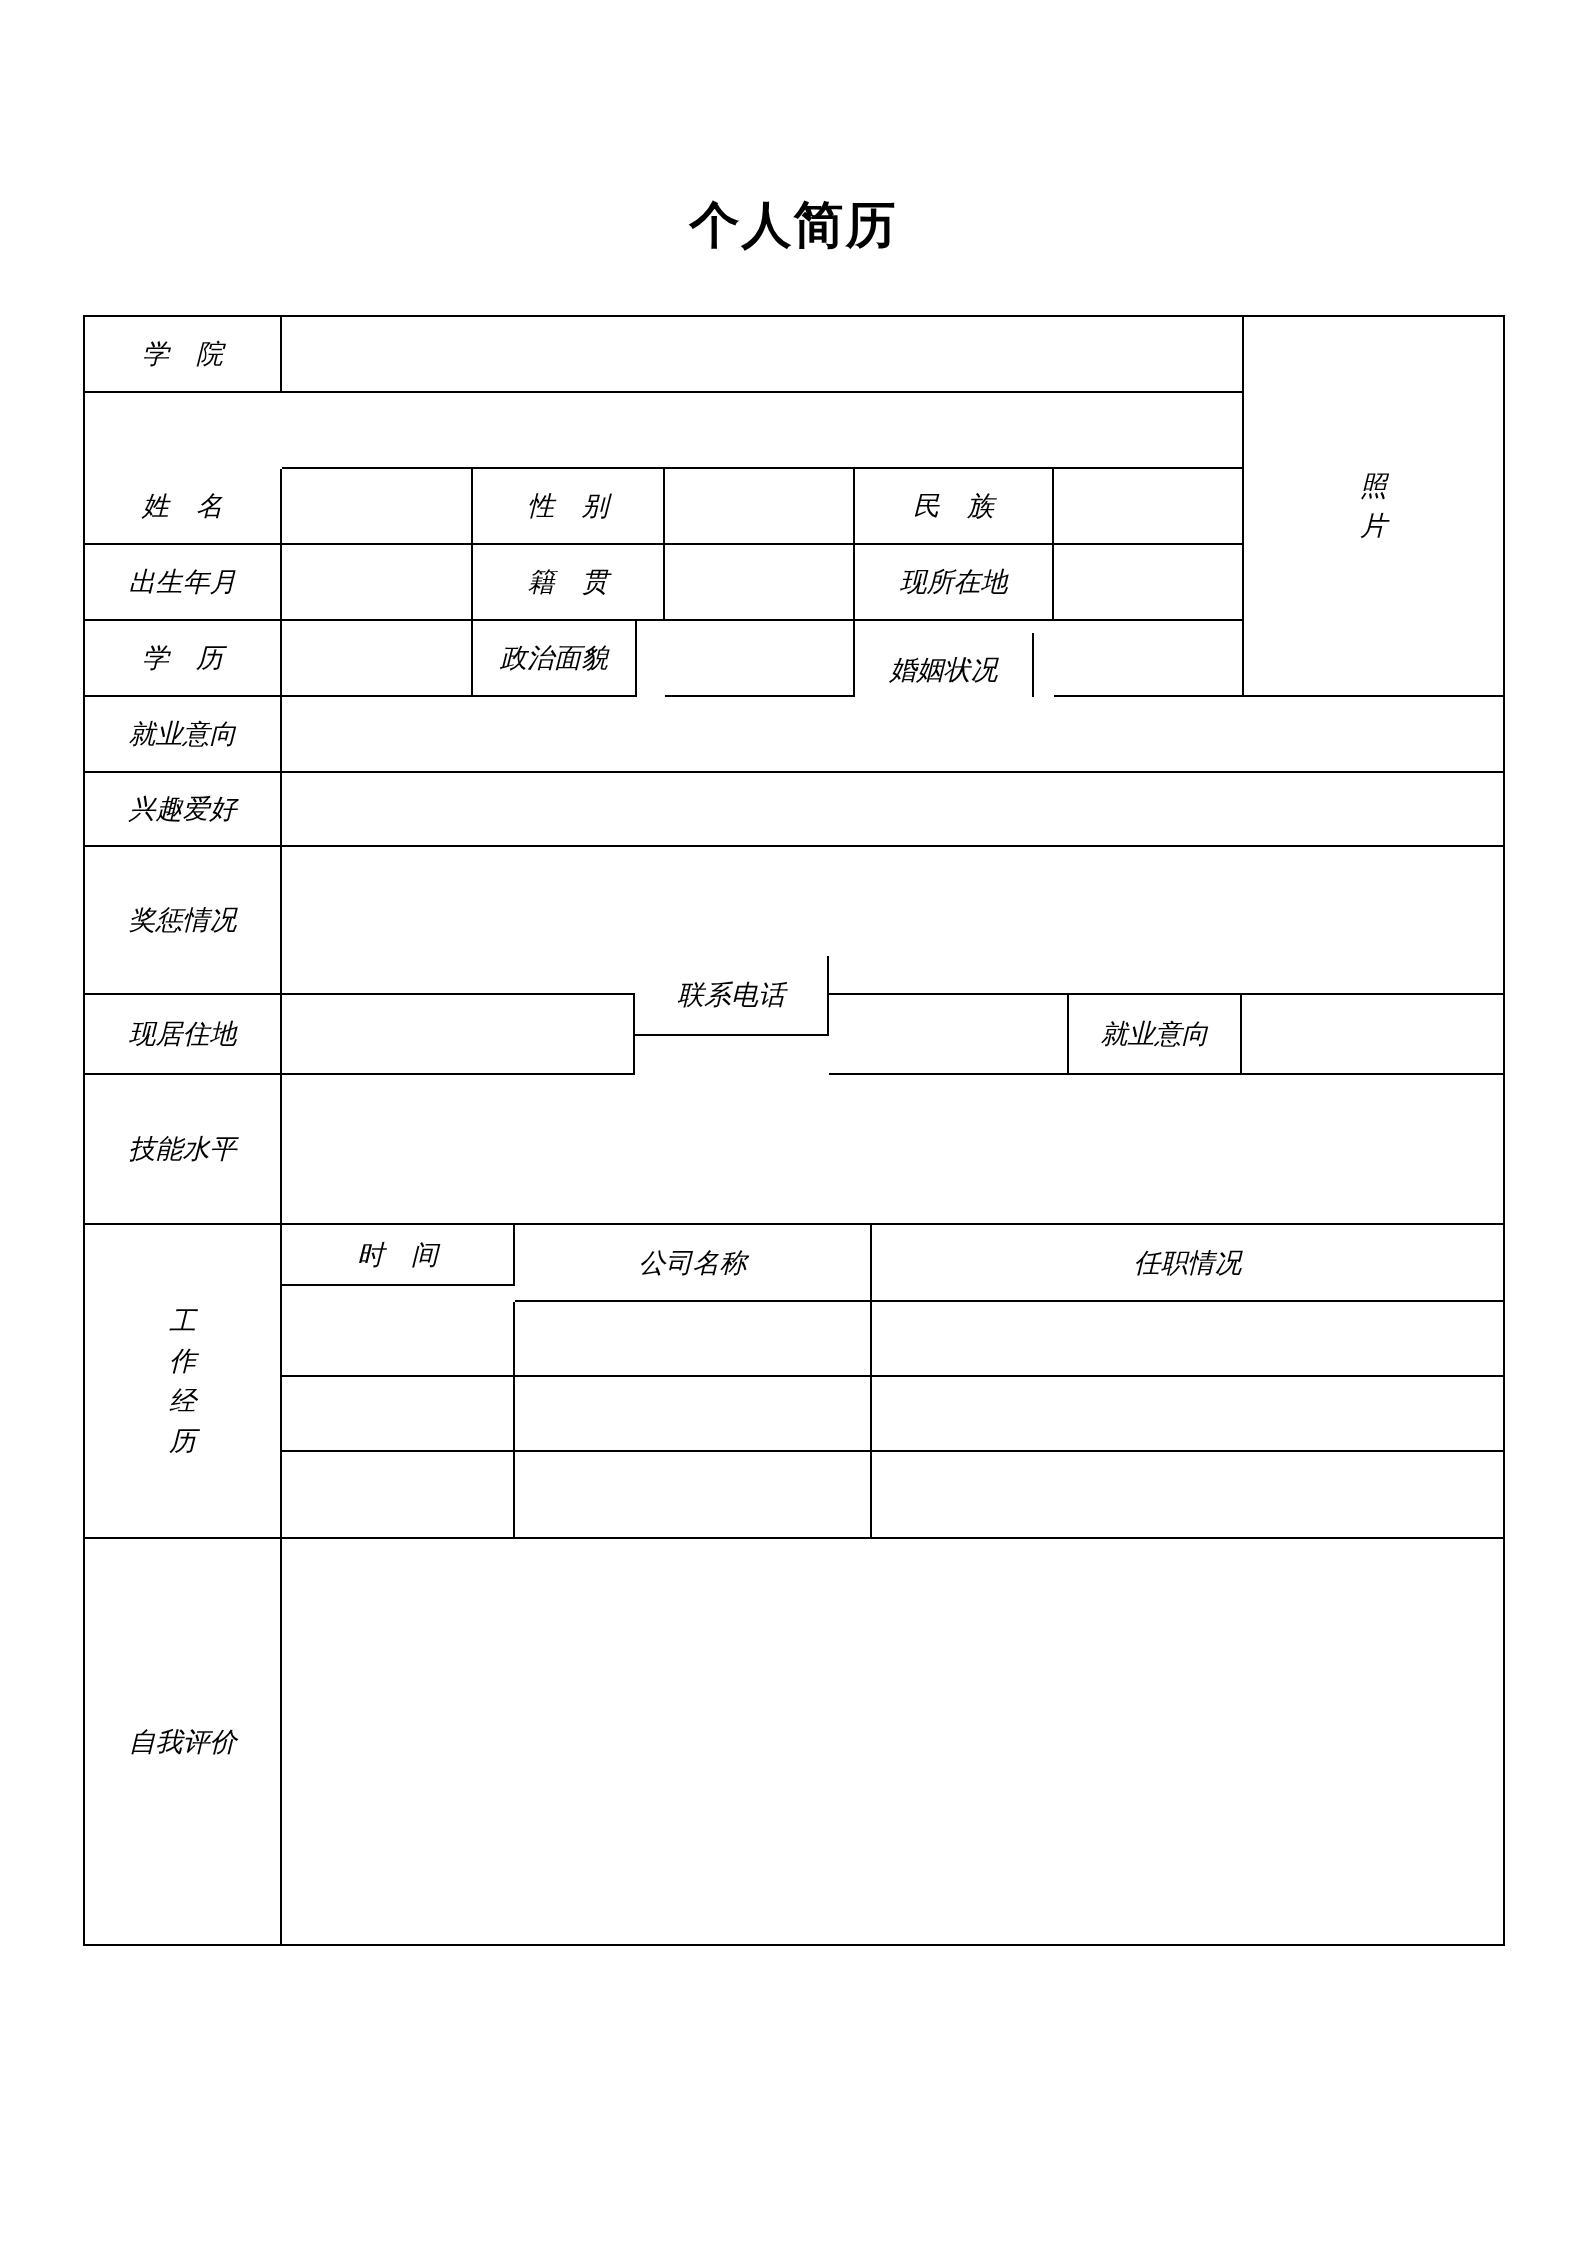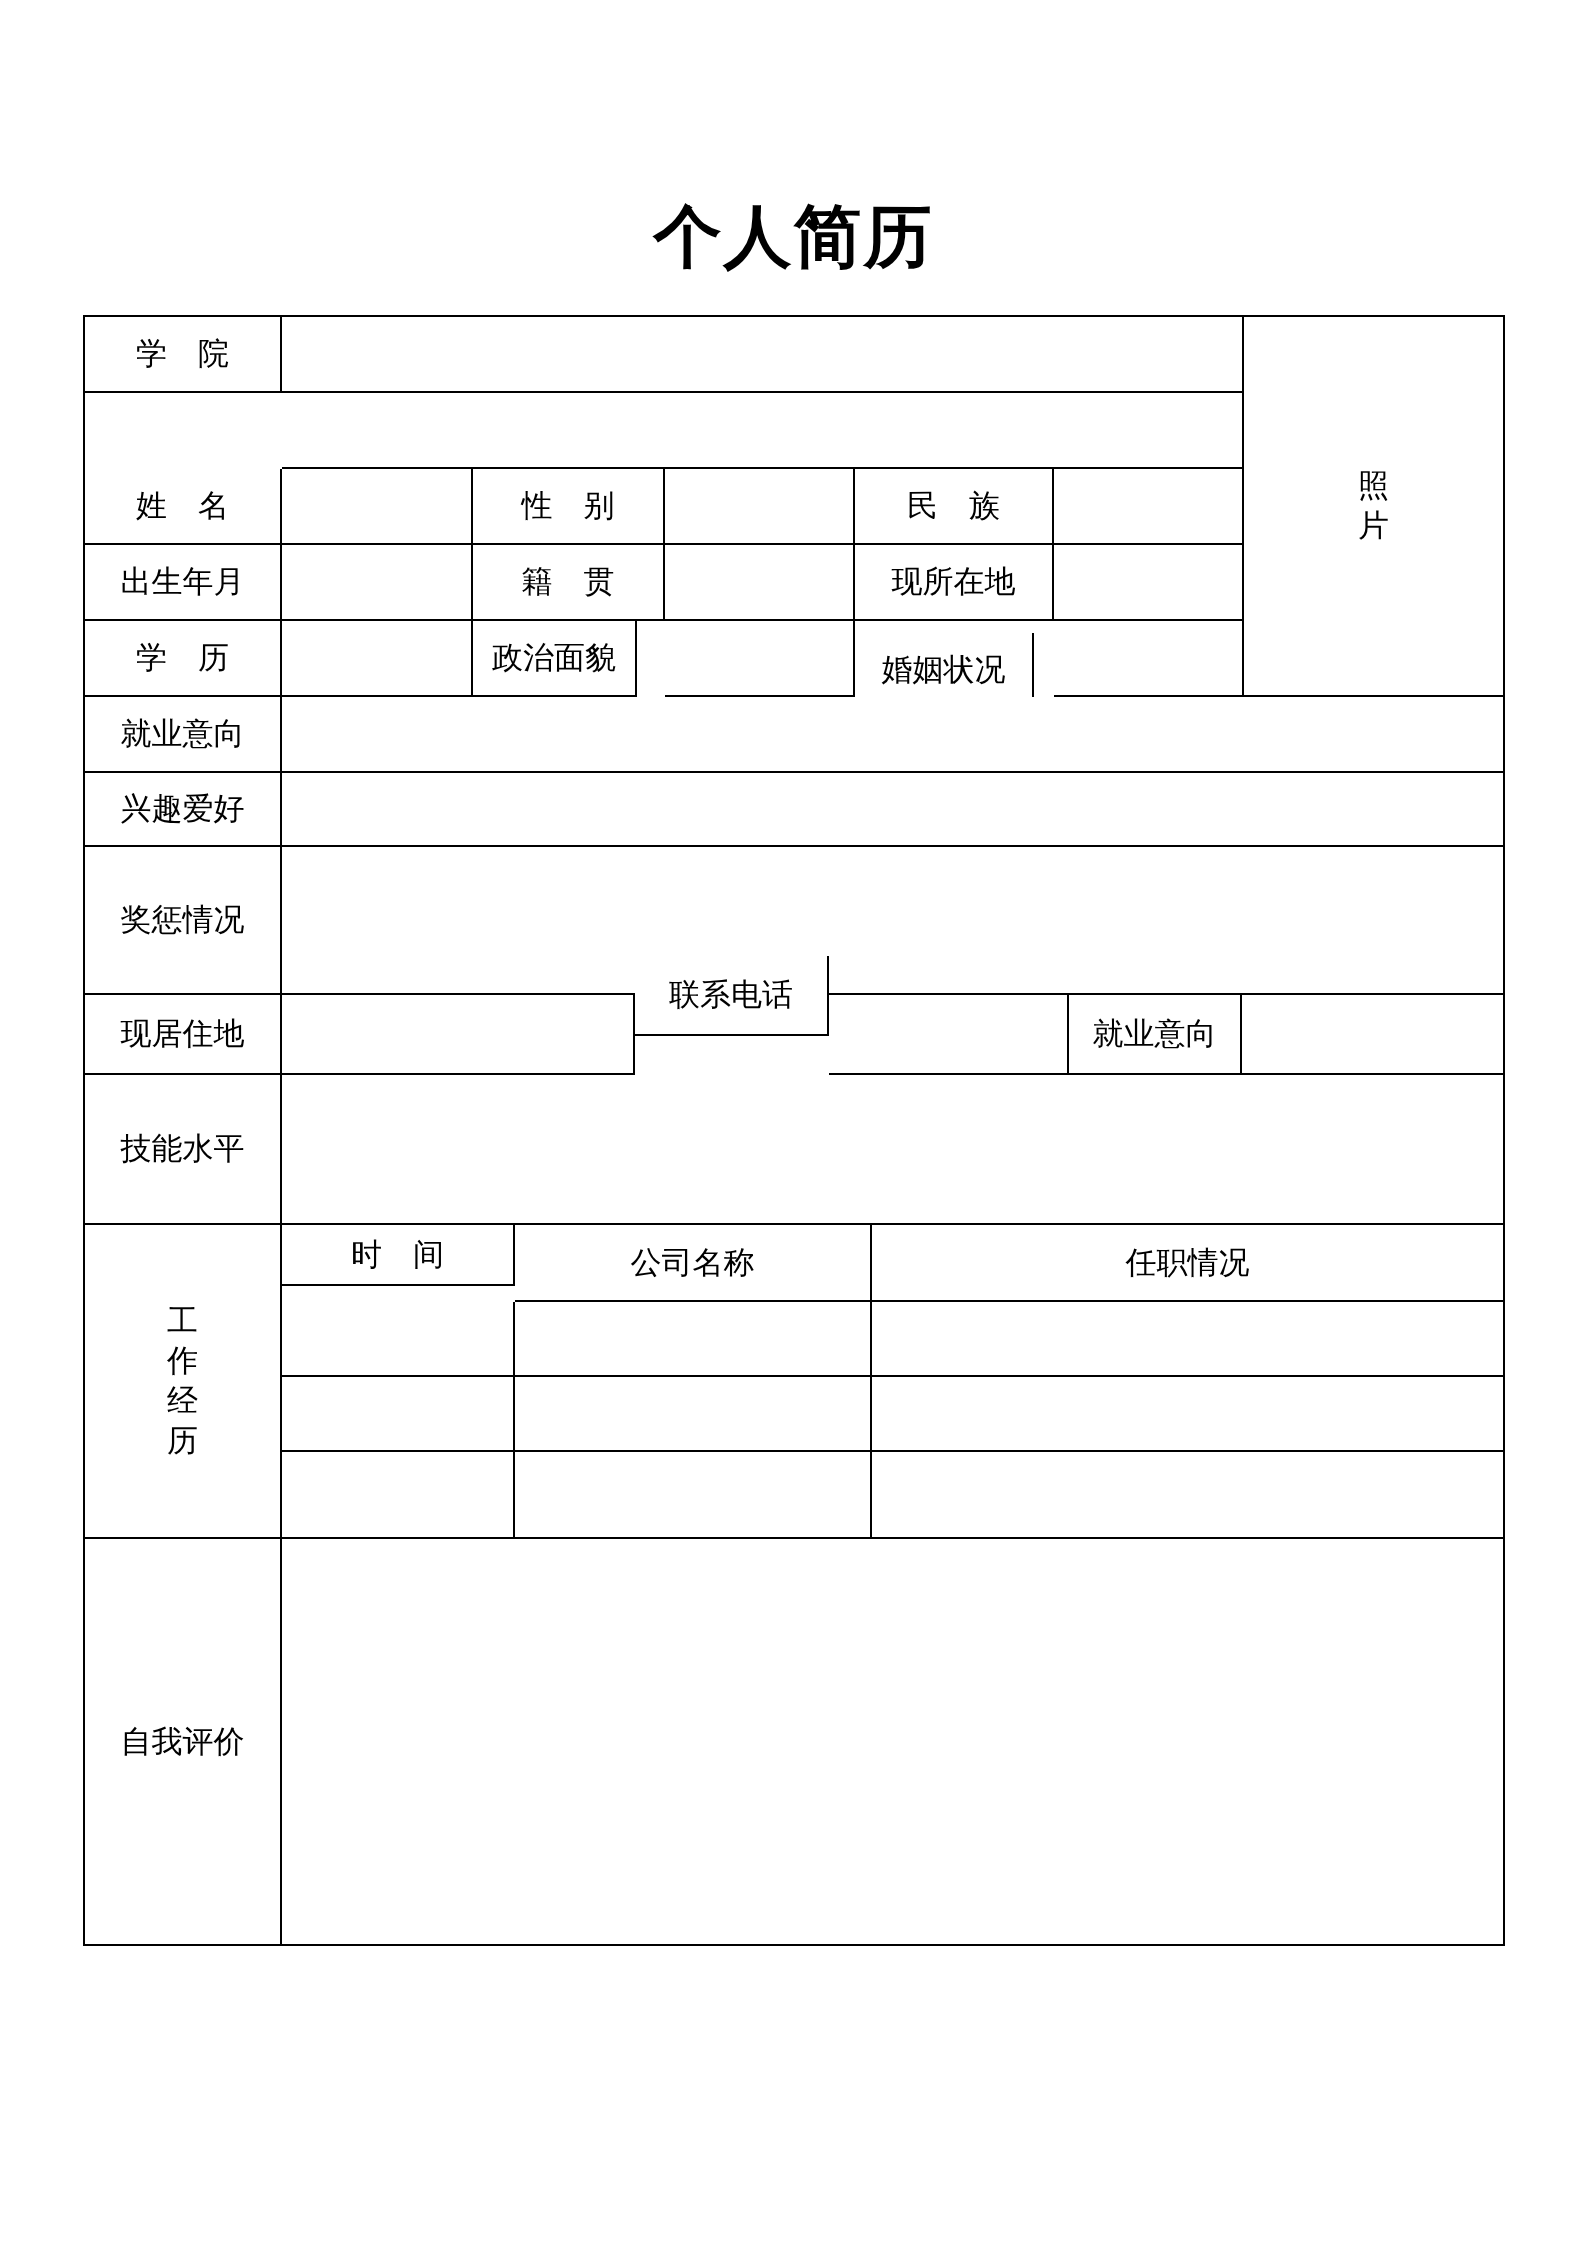--- a/index.html
+++ b/index.html
@@ -3,36 +3,36 @@
 <meta charset="utf-8">
 <style>
   html,body{margin:0;padding:0;background:#ffffff;}
   body{
     width:1587px;height:2245px;position:relative;
     font-family:"Liberation Serif","DejaVu Serif",serif;
     color:#000000;
   }
   .title{
     position:absolute;left:0;top:192px;width:1587px;
-    text-align:center;font-size:68px;font-weight:700;
+    text-align:center;font-size:50px;font-weight:700;
     letter-spacing:2px;margin:0;
   }
   .grid{
     position:absolute;left:83px;top:315px;
     width:1420px;height:1629px;
     border-top:2px solid #000;border-left:2px solid #000;
     box-sizing:content-box;
   }
   .cell{
     position:absolute;box-sizing:border-box;
     border-right:2px solid #000;border-bottom:2px solid #000;
     display:flex;align-items:center;justify-content:center;
-    font-size:31px;line-height:40px;
+    font-size:27px;line-height:40px;
     text-align:center;white-space:pre-line;
-    background:#ffffff;overflow:hidden;
+    background:#ffffff;overflow:hidden;font-style:italic;
   }
   .value{cursor:text;}
 </style>
 </head>
 <body>
 
 <div>
 
   <h1 class="title">个人简历</h1>
 

